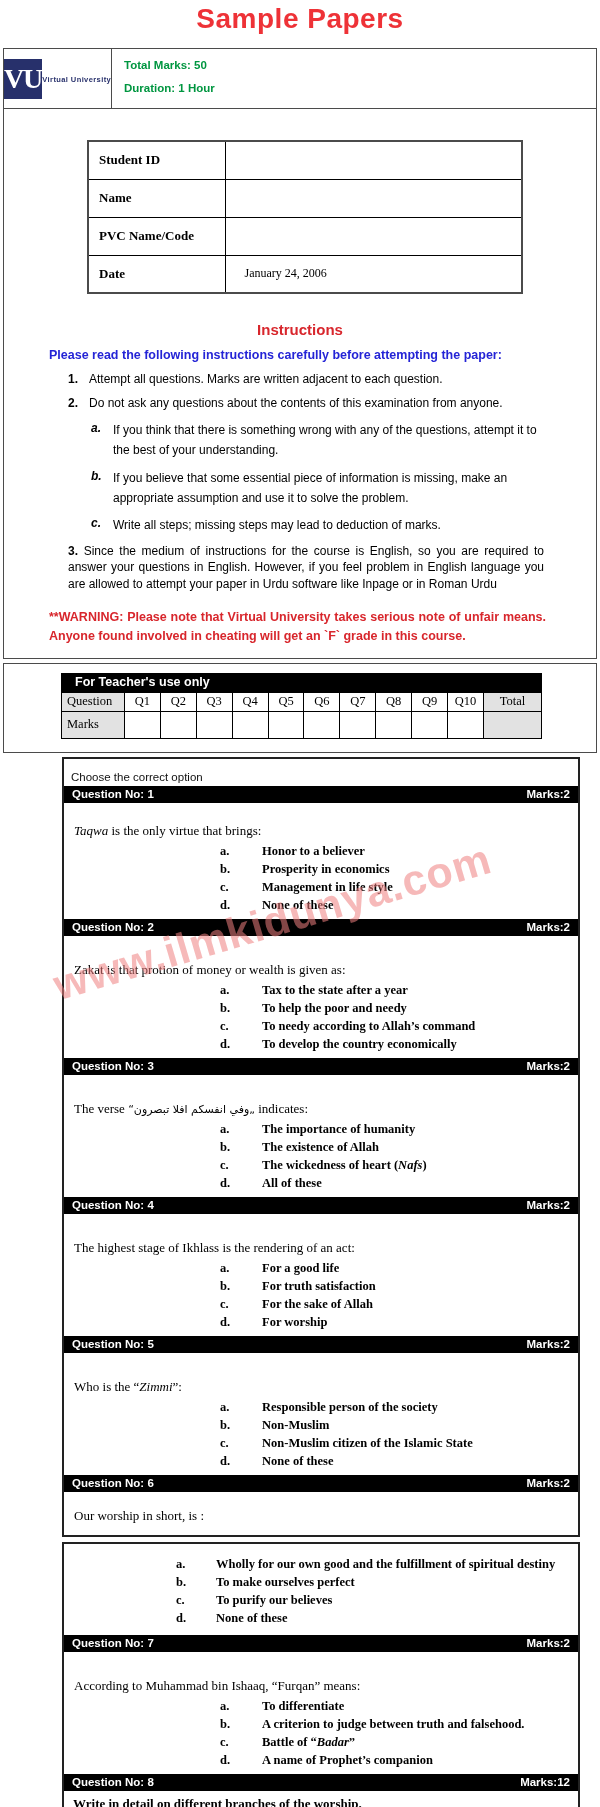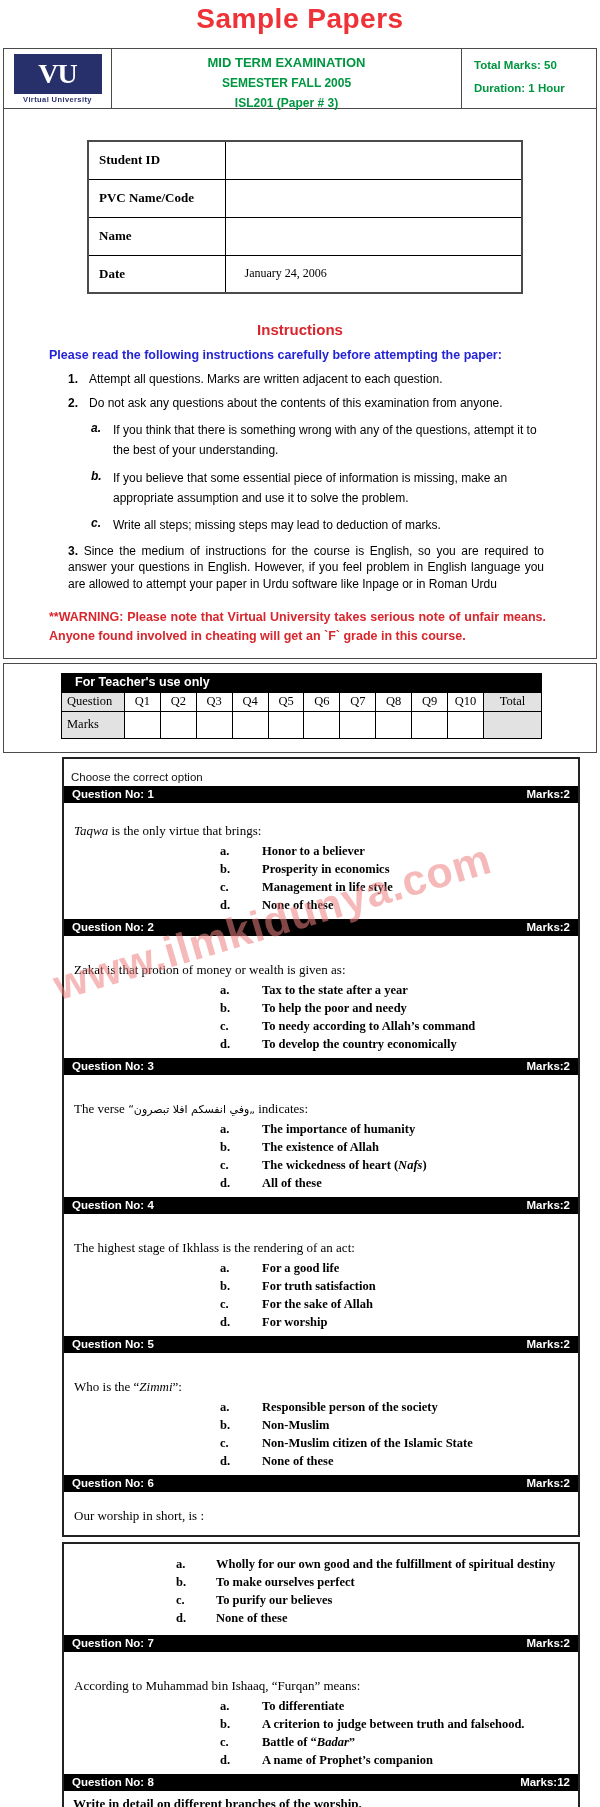--- a/index.html
+++ b/index.html
@@ -15,21 +15,21 @@
   .main-title { color:#ee3237; font-size:28px; font-weight:bold; text-align:center; margin:3px 0 13px; letter-spacing:0.5px; }
 
   
   .pageA { border:1px solid #4b4b4b; margin:0 3px 4px; background:#fff; }
   .pageB { border:1px solid #4b4b4b; margin:0 3px 4px; background:#fff; padding:9px 0 13px; }
   .pageQ  { border:2px solid #222; margin:0 20px 5px 62px; background:#fff; }
   .pageQ2 { border:2px solid #222; margin:0 20px 2px 62px; background:#fff; padding-top:9px; }
 
   
   .exam-header { display:flex; border-bottom:1px solid #4b4b4b; height:60px; }
-  .logo-cell { width:108px; border-right:1px solid #4b4b4b; display:flex; flex-direction:column; align-items:center; justify-content:center; padding:3px 0; }
+  .logo-cell { width:108px; border-right:1px solid #4b4b4b; display:flex; flex-direction:row; align-items:center; justify-content:center; padding:3px 0; }
   .logo-box { background:#27306b; width:88px; height:40px; display:flex; align-items:center; justify-content:center;
               color:#fff; font-family:"Liberation Serif", serif; font-size:28px; font-weight:bold; letter-spacing:-1px; }
   .logo-caption { color:#27306b; font-size:7.5px; font-weight:bold; letter-spacing:0.4px; margin-top:1px; white-space:nowrap; }
   .head-center { flex:1; border-right:1px solid #4b4b4b; text-align:center; color:#009640; font-weight:bold; padding-top:6px; }
   .head-center .l1 { font-size:13px; margin:0 0 6px; }
   .head-center .l2 { font-size:12px; margin:0 0 6px; }
   .head-center .l3 { font-size:12px; margin:0; }
   .head-right { width:134px; color:#009640; font-weight:bold; font-size:11.5px; padding:10px 0 0 12px; }
   .head-right div { margin-bottom:11px; }
 
@@ -88,43 +88,38 @@
 <body>
 
 <h1 class="main-title">Sample Papers</h1>
 
 <section class="pageA">
   <div class="exam-header">
     <div class="logo-cell">
       <div class="logo-box">VU</div>
       <div class="logo-caption">Virtual University</div>
     </div>
-    <div class="head-center">
-      <p class="l1">MID TERM EXAMINATION</p>
-      <p class="l2">SEMESTER FALL 2005</p>
-      <p class="l3">ISL201 (Paper # 3)</p>
-    </div>
     <div class="head-right">
       <div>Total Marks: 50</div>
       <div>Duration: 1 Hour</div>
     </div>
   </div>
 
   <table class="student-table">
     <tbody>
         <tr>
       <td class="st-label">Student ID</td>
       <td class="st-value"></td>
     </tr>
     <tr>
-      <td class="st-label">PVC Name/Code</td>
+      <td class="st-label">Name</td>
       <td class="st-value"></td>
     </tr>
     <tr>
-      <td class="st-label">Name</td>
+      <td class="st-label">PVC Name/Code</td>
       <td class="st-value"></td>
     </tr>
     <tr>
       <td class="st-label">Date</td>
       <td class="st-value">January 24, 2006</td>
     </tr>
   </tbody>
     </table>
 
   <h2 class="ins-heading">Instructions</h2>

